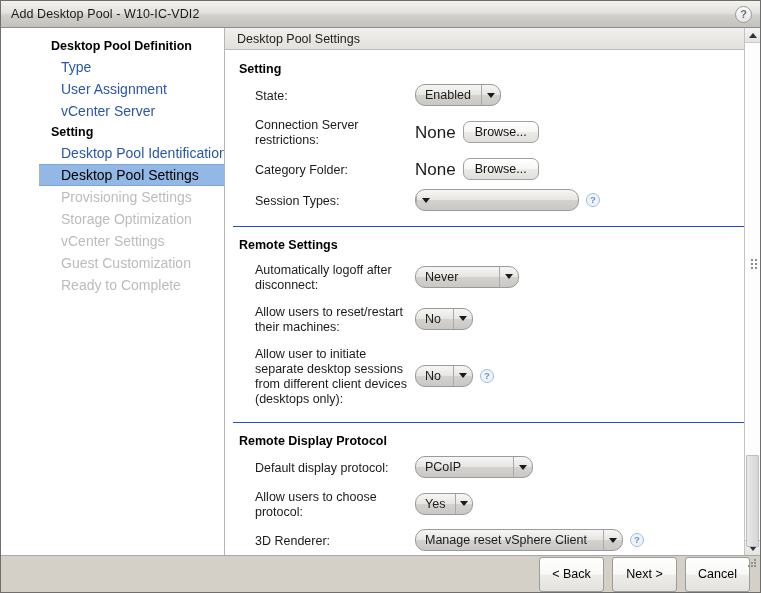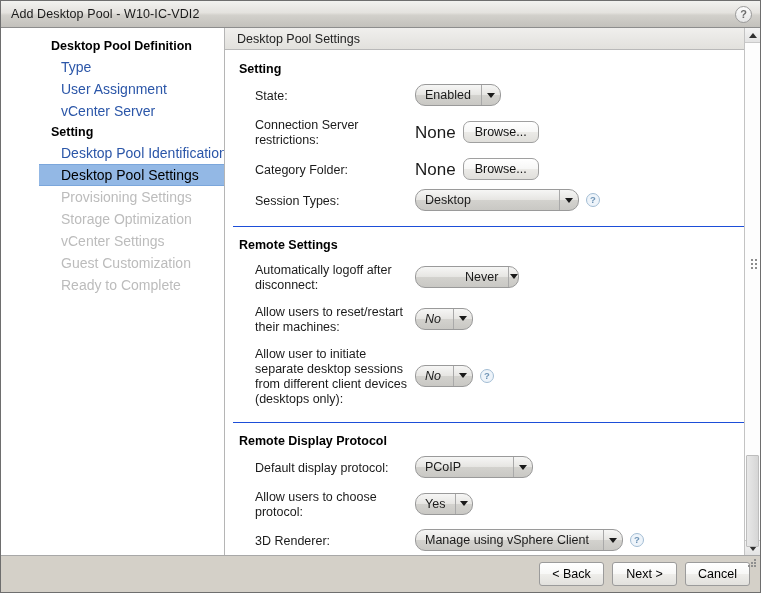--- a/index.html
+++ b/index.html
@@ -191,22 +191,22 @@
     content: "";
     width: 0; height: 0;
     border-left: 4px solid transparent;
     border-right: 4px solid transparent;
     border-top: 5px solid #1a1a1a;
   }
   .combo.w-enabled .val { min-width: 58px; }
   .combo.w-session { width: 164px; }
   .combo.w-session .val { flex: 1 1 auto; }
   .combo.w-never { width: 104px; }
-  .combo.w-never .val { flex: 1 1 auto; margin-left: 40px; }
-  .combo.w-no { width: 58px; font-style: italic; }
+  .combo.w-never .val { flex: 1 1 auto; }
+  .combo.w-no { width: 58px; }
   .combo.w-no .val { flex: 1 1 auto; }
   .combo.w-proto { width: 118px; }
   .combo.w-proto .val { flex: 1 1 auto; }
   .combo.w-yes { width: 58px; }
   .combo.w-yes .val { flex: 1 1 auto; }
   .combo.w-3d { width: 208px; }
   .combo.w-3d .val { flex: 1 1 auto; }
 
   
   .btn {
@@ -302,21 +302,21 @@
     height: 36px;
     background: #d4d0c8;
     display: flex;
     align-items: center;
     justify-content: flex-end;
     padding-right: 10px;
     gap: 8px;
     position: relative;
   }
   .footer-btn {
-    height: 24px;
+    height: 35px;
     min-width: 65px;
     padding: 0 12px;
     border: 1px solid #9b9b9b;
     border-radius: 3px;
     background: linear-gradient(to bottom,#ffffff 0%,#f8f8f7 48%,#eeedea 52%,#e2e1dd 100%);
     font-size: 12.5px;
     display: inline-flex;
     align-items: center;
     justify-content: center;
     cursor: default;
@@ -393,21 +393,20 @@
               <div class="control">
                 <span class="none-text">None</span>
                 <button class="btn">Browse...</button>
               </div>
             </div>
 
             <div class="row">
               <div class="label">Session Types:</div>
               <div class="control">
                 <div class="combo w-session">
-                  <span class="val">Desktop</span>
                   <span class="arrow"></span>
                 </div>
                 <span class="help-sm">?</span>
               </div>
             </div>
           </div>
 
           <div class="section">
             <div class="section-title">Remote Settings</div>
 
@@ -463,21 +462,21 @@
                   <span class="val">Yes</span>
                   <span class="arrow"></span>
                 </div>
               </div>
             </div>
 
             <div class="row">
               <div class="label">3D Renderer:</div>
               <div class="control">
                 <div class="combo w-3d">
-                  <span class="val">Manage using vSphere Client</span>
+                  <span class="val">Manage reset vSphere Client</span>
                   <span class="arrow"></span>
                 </div>
                 <span class="help-sm">?</span>
               </div>
             </div>
 
           </div>
 
         </div>
       </div>

